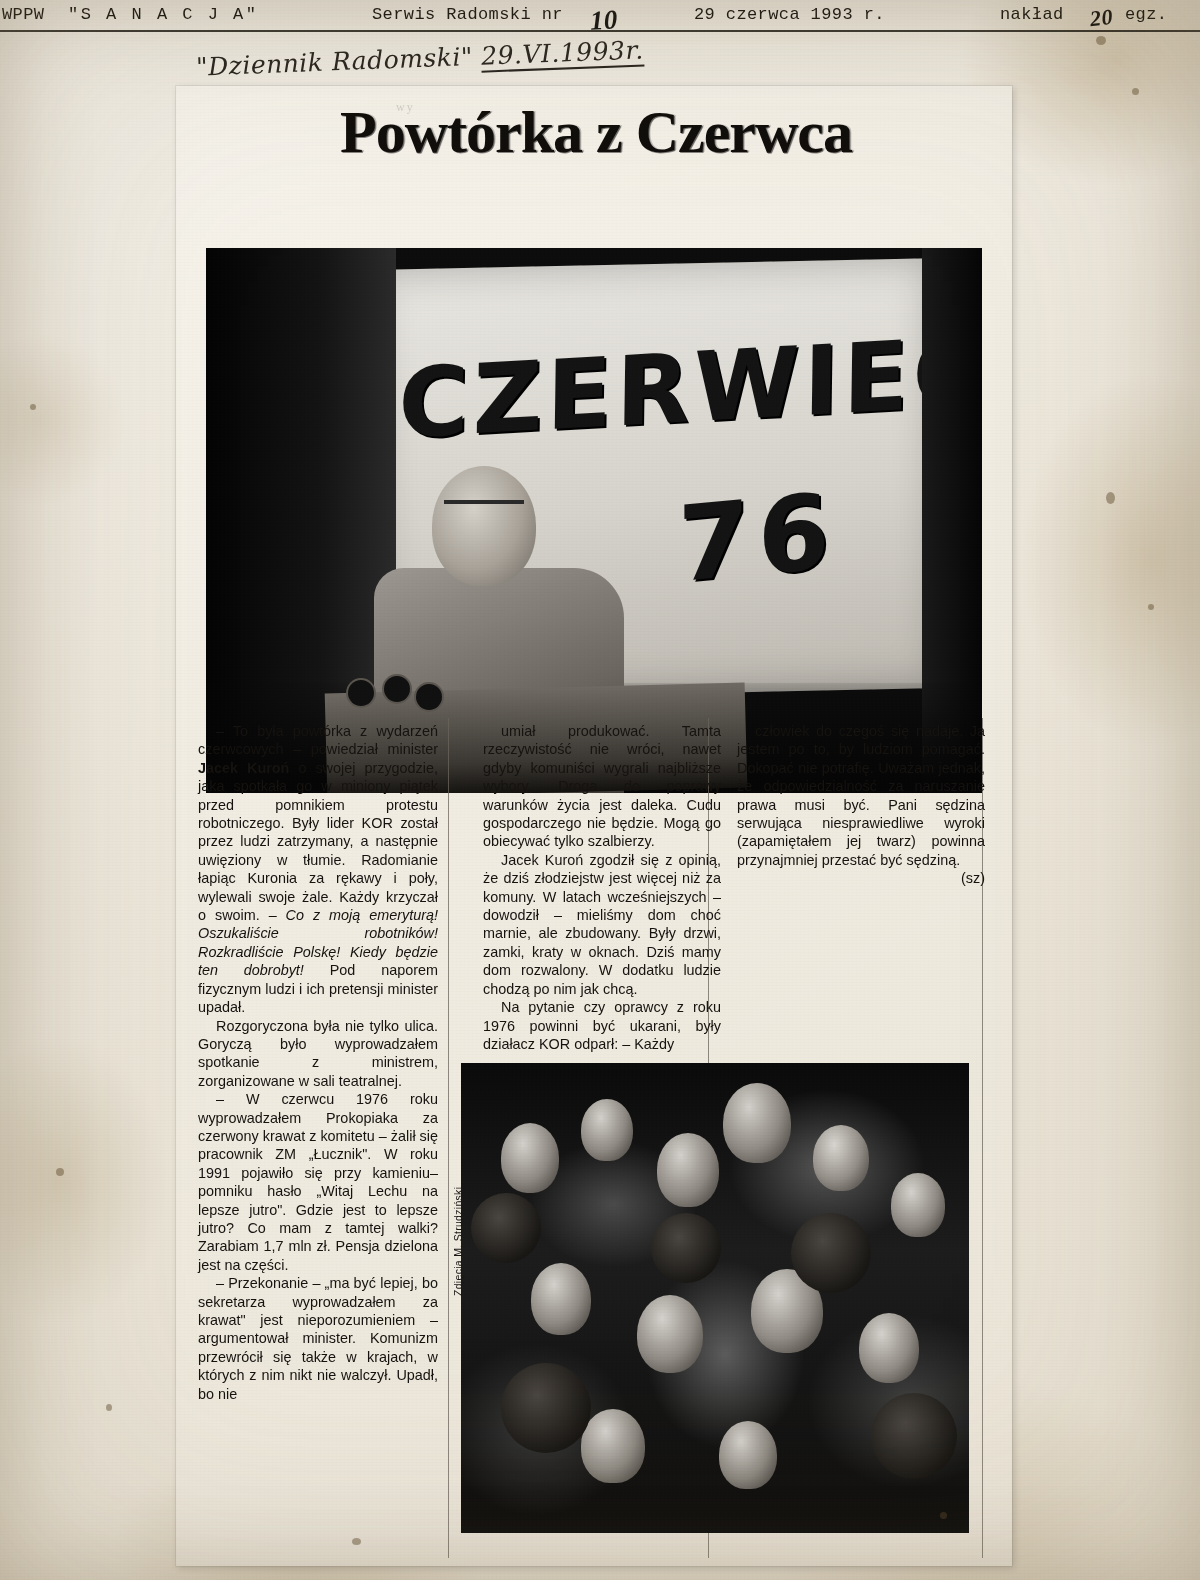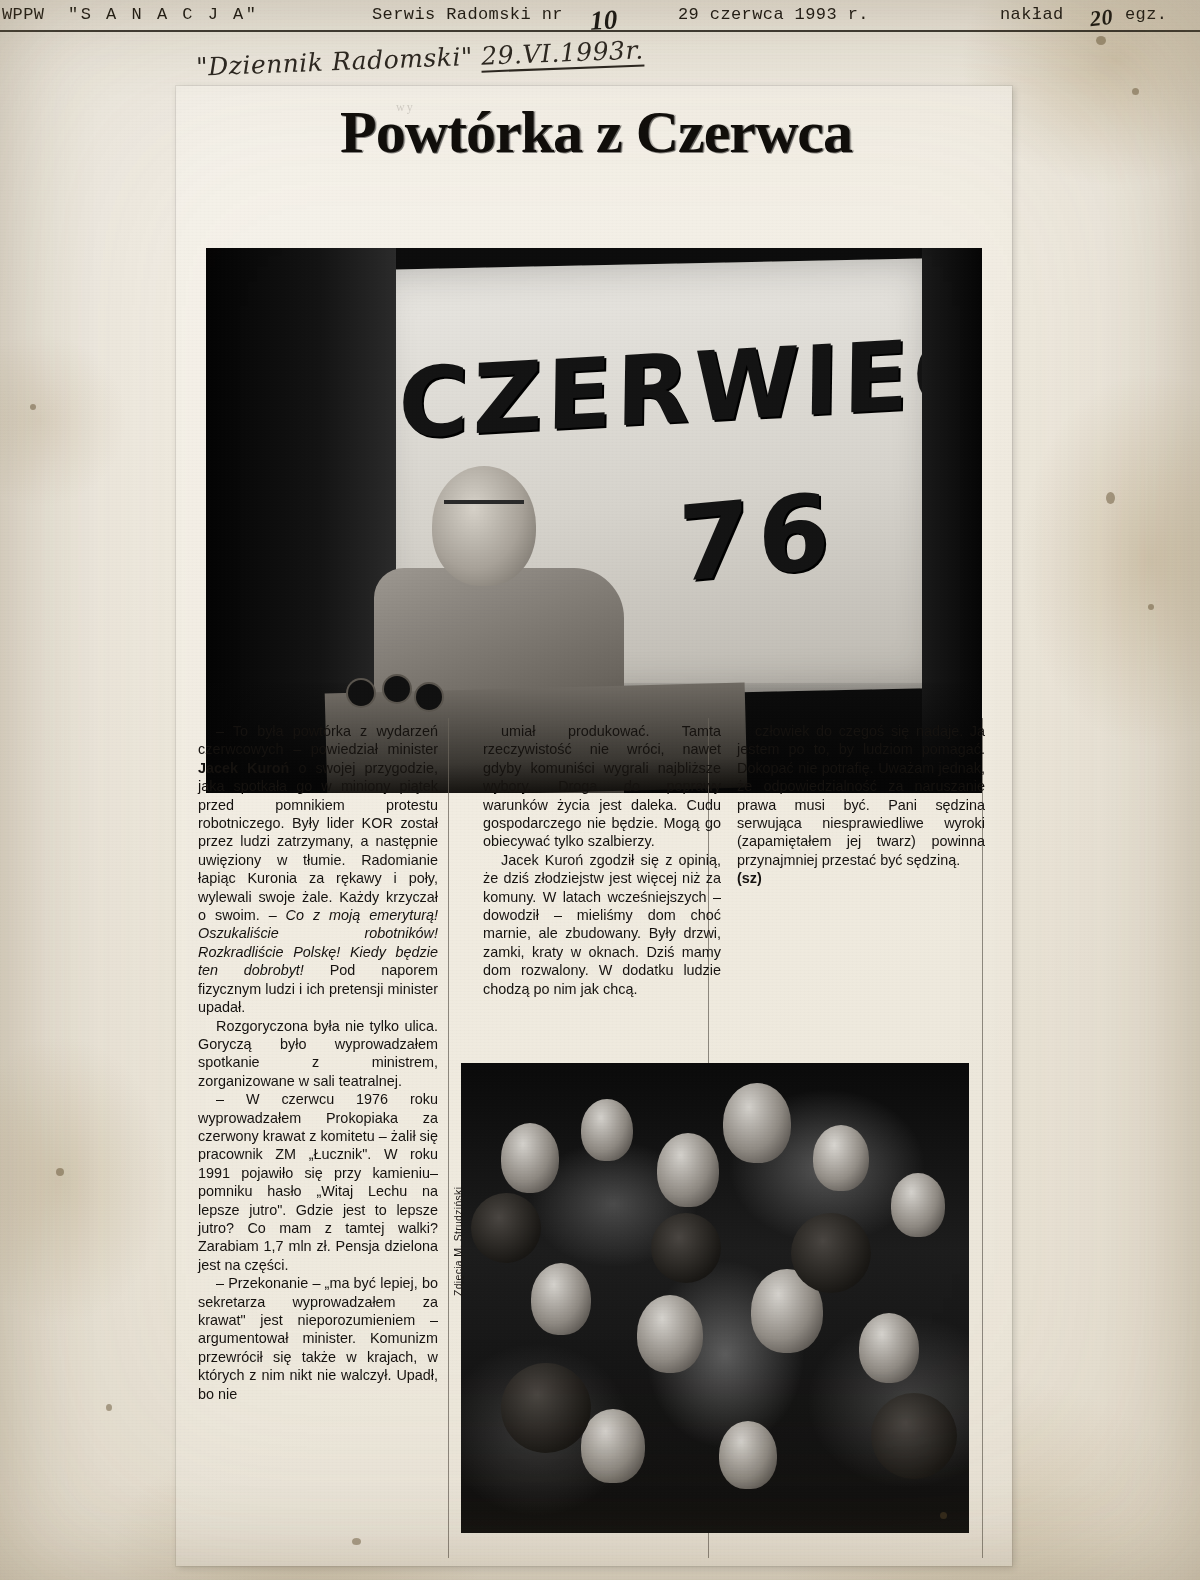--- a/index.html
+++ b/index.html
@@ -65,21 +65,21 @@
   #m-serwis { left: 372px; }
   #m-nrnum {
     left: 590px; top: 0px;
     font-family: "Liberation Serif", serif;
     font-size: 27px;
     font-weight: bold;
     font-style: italic;
     color: #111;
     transform: rotate(-3deg);
   }
-  #m-date { left: 678px; text-align: right; }
+  #m-date { left: 694px; text-align: right; }
   #m-naklad { left: 1000px; }
   #m-egz { left: 1125px; }
   #m-egznum {
     left: 1090px; top: -1px;
     font-family: "Liberation Serif", serif;
     font-size: 22px;
     font-weight: bold;
     font-style: italic;
     transform: rotate(-6deg);
   }
@@ -260,21 +260,21 @@
     font-size: 14.4px;
     line-height: 18.4px;
     color: #161310;
     text-align: justify;
     hyphens: auto;
   }
   .col p { margin: 0; text-indent: 18px; }
   .col p.first { text-indent: 18px; }
   .col b { font-weight: bold; }
   .col i { font-style: italic; }
-  .col .sig { text-align: left; font-weight: bold; text-indent: 0; }
+  .col .sig { text-align: right; font-weight: normal; text-indent: 0; }
 
   #col1 { left: 30px; top: 722px; width: 248px; }
   #col2 { left: 303px; top: 722px; width: 238px; margin-left: 22px; }
   #col3 { left: 563px; top: 722px; width: 238px; margin-left: 16px; }
 
   
   #photo-crowd {
     position: absolute;
     left: 303px;
     top: 1063px;
@@ -375,20 +375,21 @@
 
     <div class="col" id="col1" style="left:22px;top:636px;width:240px">
         <p class="first">– To była powtórka z wydarzeń czerwcowych – powiedział minister <b>Jacek Kuroń</b> o swojej przygodzie, jaka spotkała go w miniony piątek przed pomnikiem protestu robotniczego. Były lider KOR został przez ludzi zatrzymany, a następnie uwięziony w tłumie. Radomianie łapiąc Kuronia za rękawy i poły, wylewali swoje żale. Każdy krzyczał o swoim. – <i>Co z moją emeryturą! Oszukaliście robotników! Rozkradliście Polskę! Kiedy będzie ten dobrobyt!</i> Pod naporem fizycznym ludzi i ich pretensji minister upadał.</p>
         <p>Rozgoryczona była nie tylko ulica. Goryczą było wyprowadzałem spotkanie z ministrem, zorganizowane w sali teatralnej.</p>
         <p>– W czerwcu 1976 roku wyprowadzałem Prokopiaka za czerwony krawat z komitetu – żalił się pracownik ZM „Łucznik". W roku 1991 pojawiło się przy kamieniu–pomniku hasło „Witaj Lechu na lepsze jutro". Gdzie jest to lepsze jutro? Co mam z tamtej walki? Zarabiam 1,7 mln zł. Pensja dzielona jest na części.</p>
         <p>– Przekonanie – „ma być lepiej, bo sekretarza wyprowadzałem za krawat" jest nieporozumieniem – argumentował minister. Komunizm przewrócił się także w krajach, w których z nim nikt nie walczył. Upadł, bo nie</p>
       </div>
     <div class="col" id="col2" style="left:285px;top:636px;width:238px">
         <p class="first">umiał produkować. Tamta rzeczywistość nie wróci, nawet gdyby komuniści wygrali najbliższe wybory. Droga do poprawy warunków życia jest daleka. Cudu gospodarczego nie będzie. Mogą go obiecywać tylko szalbierzy.</p>
         <p>Jacek Kuroń zgodził się z opinią, że dziś złodziejstw jest więcej niż za komuny. W latach wcześniejszych – dowodził – mieliśmy dom choć marnie, ale zbudowany. Były drzwi, zamki, kraty w oknach. Dziś mamy dom rozwalony. W dodatku ludzie chodzą po nim jak chcą.</p>
+        <p>Na pytanie czy oprawcy z roku 1976 powinni być ukarani, były działacz KOR odparł: – Każdy</p>
       </div>
     <div class="col" id="col3" style="left:545px;top:636px;width:248px">
         <p class="first">człowiek do czegoś się nadaje. Ja jestem po to, by ludziom pomagać. Dokopać nie potrafię. Uważam jednak, że odpowiedzialność za naruszanie prawa musi być. Pani sędzina serwująca niesprawiedliwe wyroki (zapamiętałem jej twarz) powinna przynajmniej przestać być sędziną.</p>
         <p class="sig">(sz)</p>
       </div>
 
     <div id="photo-crowd" style="left:285px;top:977px;width:508px;height:470px">
       <div class="base"></div>
       <div class="blob" style="left:40px;top:60px;width:58px;height:70px"></div>
       <div class="blob" style="left:120px;top:36px;width:52px;height:62px"></div>

